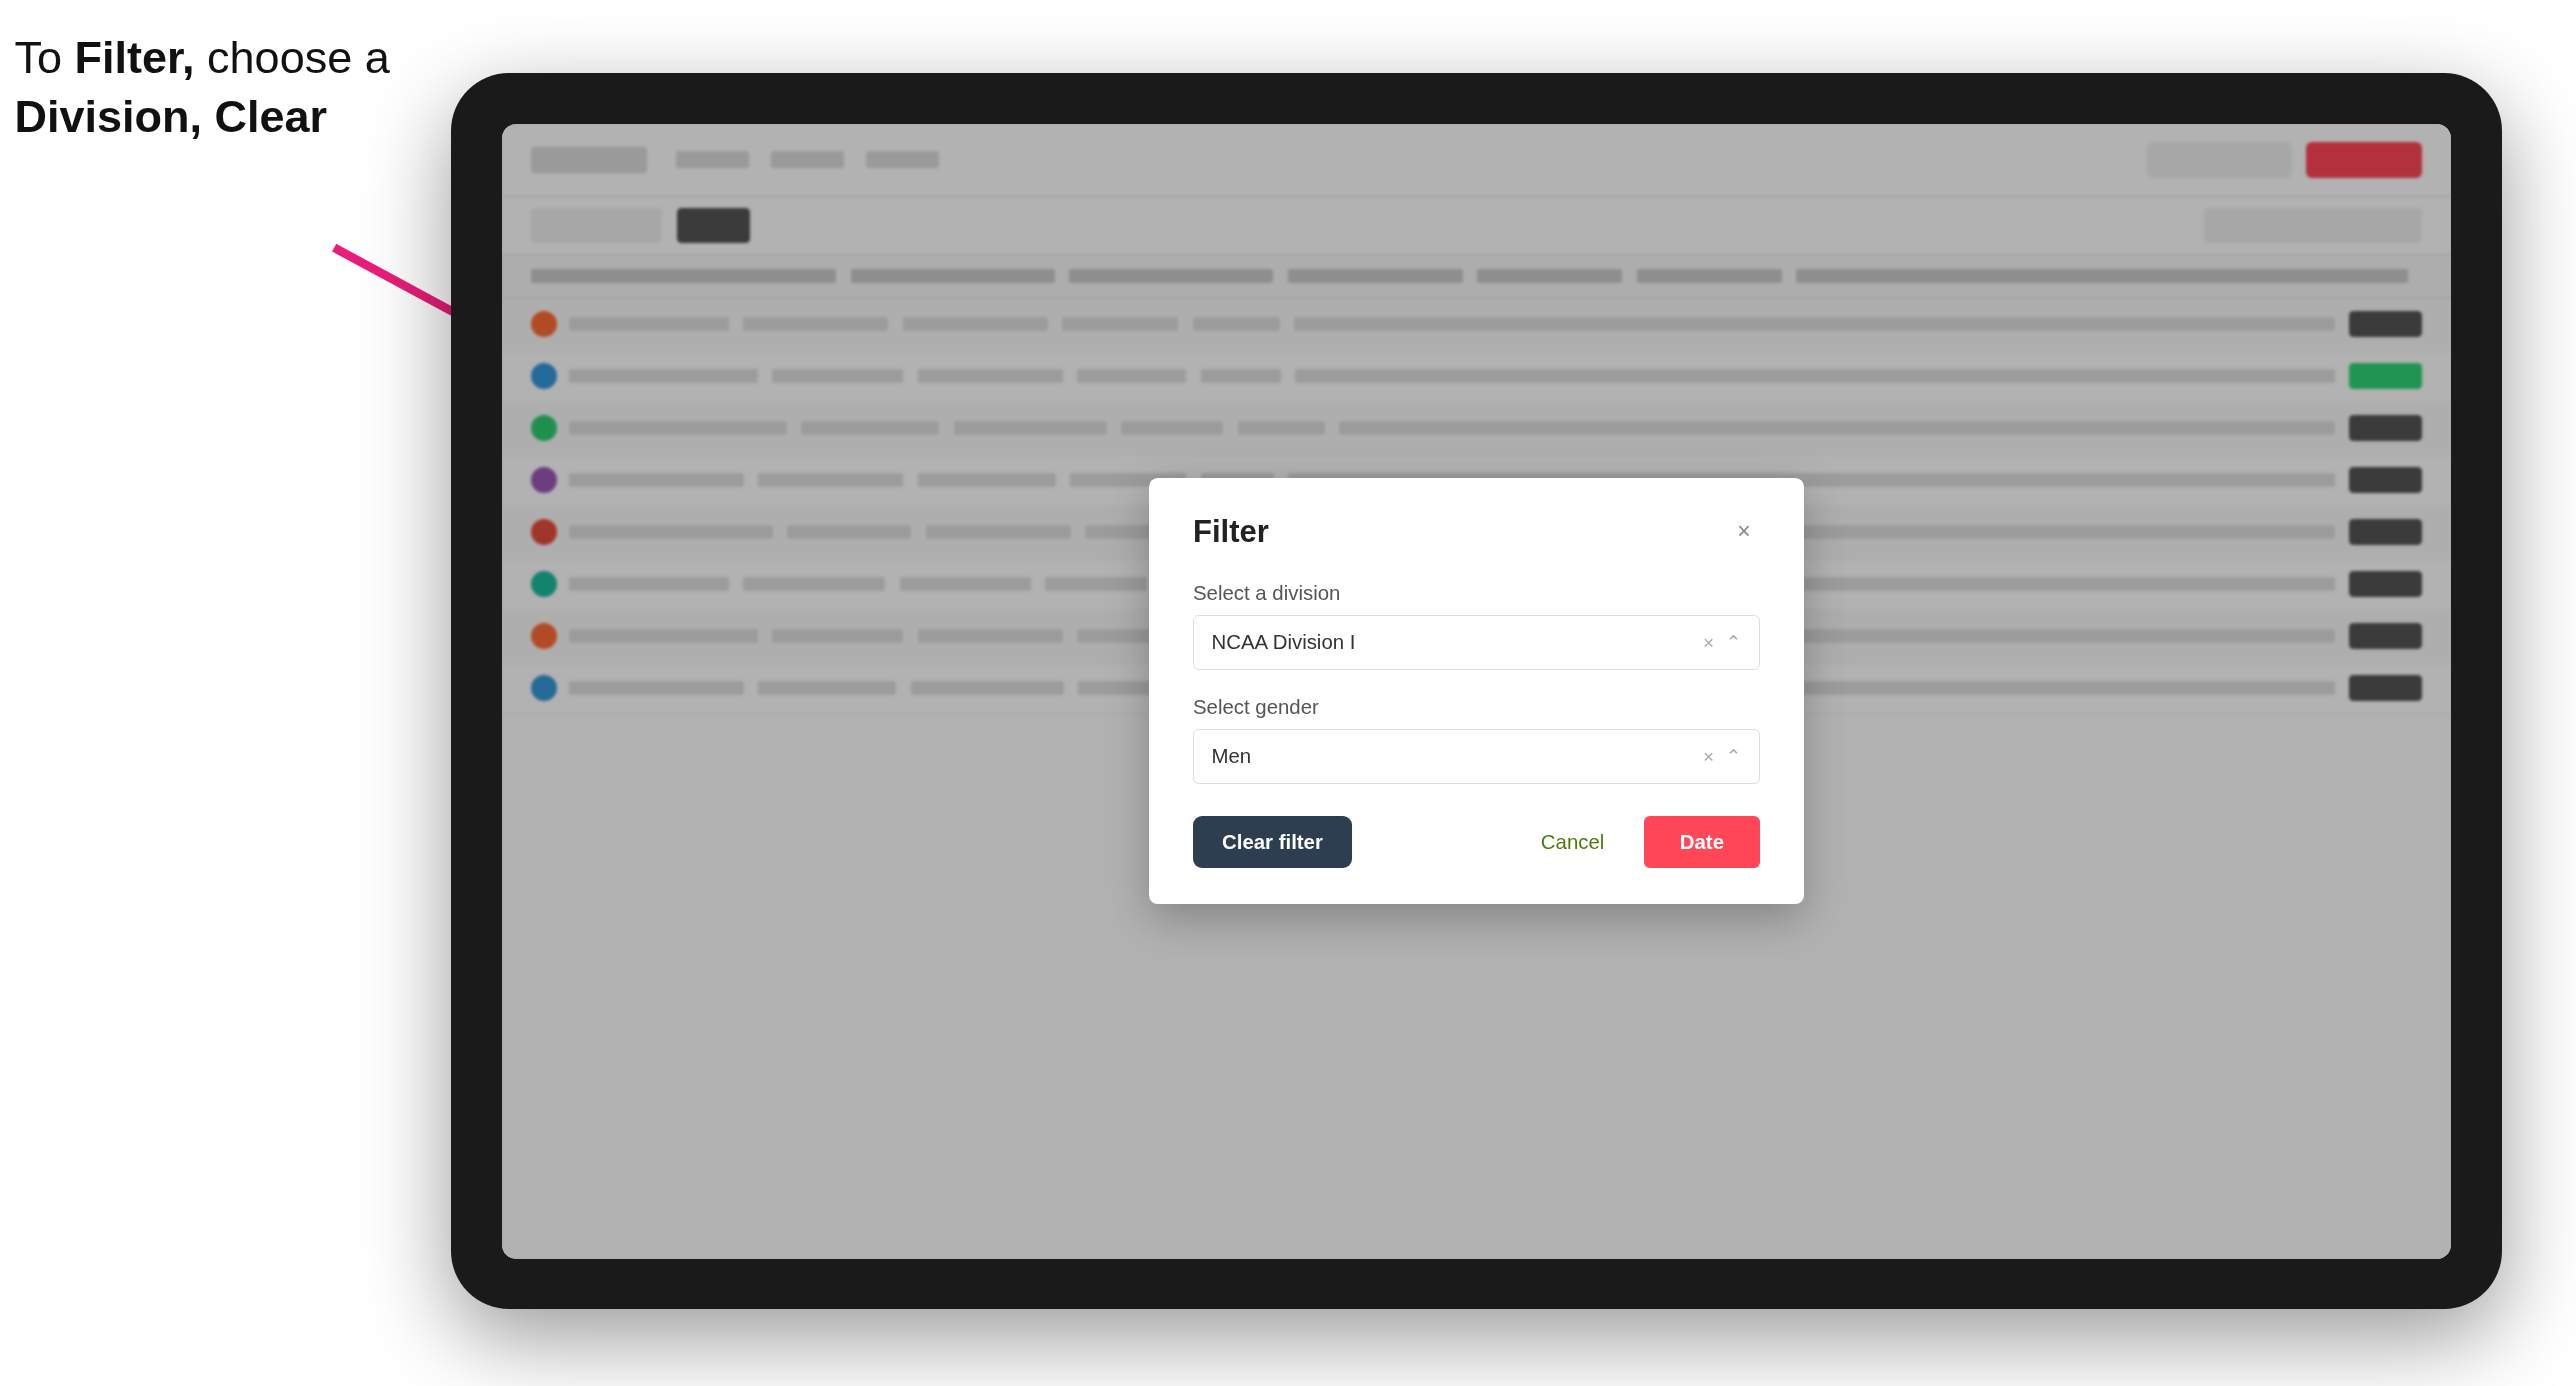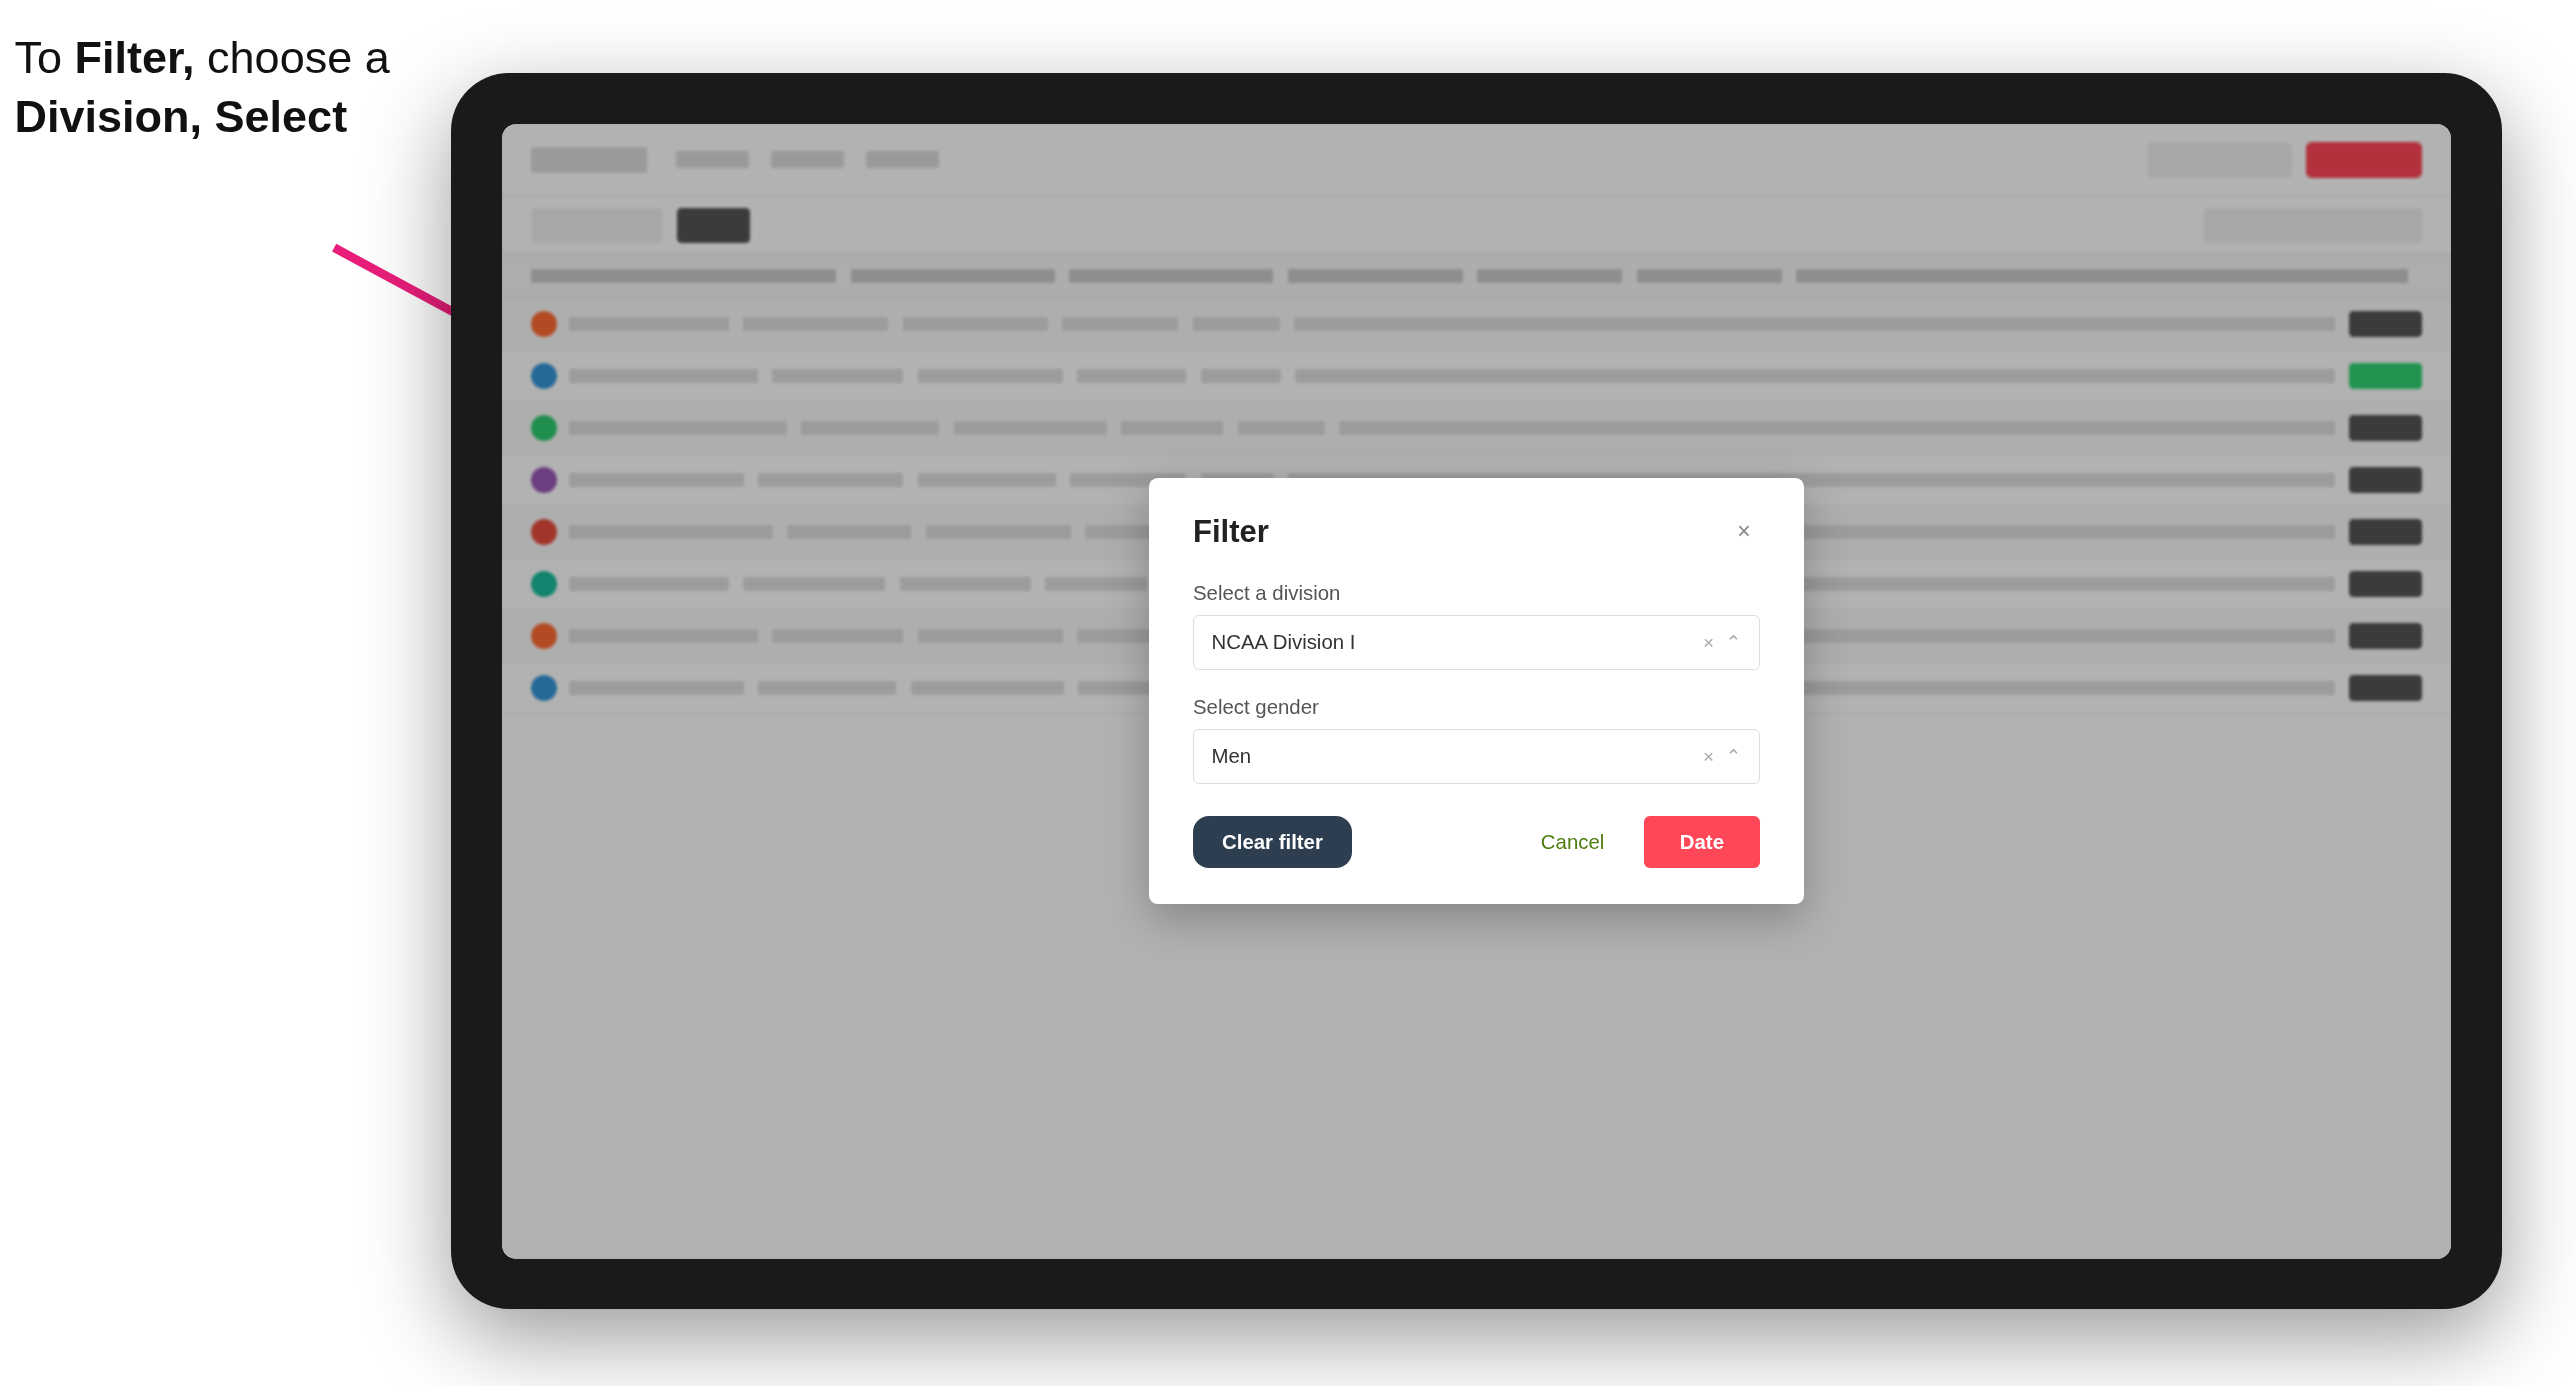--- a/index.html
+++ b/index.html
@@ -339,21 +339,21 @@
       display: flex;
       align-items: center;
       justify-content: space-between;
       margin-top: 32px;
     }
 
     .btn-clear-filter {
       background: #2c3e50;
       color: #fff;
       border: none;
-      border-radius: 16px;
+      border-radius: 9px;
       padding: 14.5px 29px;
       font-size: 20.4px;
       font-weight: 600;
       cursor: pointer;
     }
 
     .footer-right {
       display: flex;
       gap: 17.5px;
       align-items: center;
@@ -385,21 +385,21 @@
     .avatar-green { background: #2ecc71; }
     .avatar-purple { background: #9b59b6; }
     .avatar-red { background: #e74c3c; }
     .avatar-teal { background: #1abc9c; }
   </style>
 </head>
 <body>
 
 <div class="instruction-text">
   <span>To <span class="bold">Filter,</span> choose a</span><br>
-  <span class="bold">Division, Select</span><br>
+  <span class="bold">Division, Clear</span><br>
   <br>
 </div>
 
 <svg class="arrow-svg" viewBox="0 0 700 400">
   <defs>
     <marker id="arrowhead" markerWidth="10" markerHeight="7" refX="10" refY="3.5" orient="auto">
       <polygon points="0 0, 10 3.5, 0 7" fill="#e91e7a"></polygon>
     </marker>
   </defs>
   <line x1="80" y1="60" x2="580" y2="330" stroke="#e91e7a" stroke-width="12" marker-end="url(#arrowhead)"></line>

